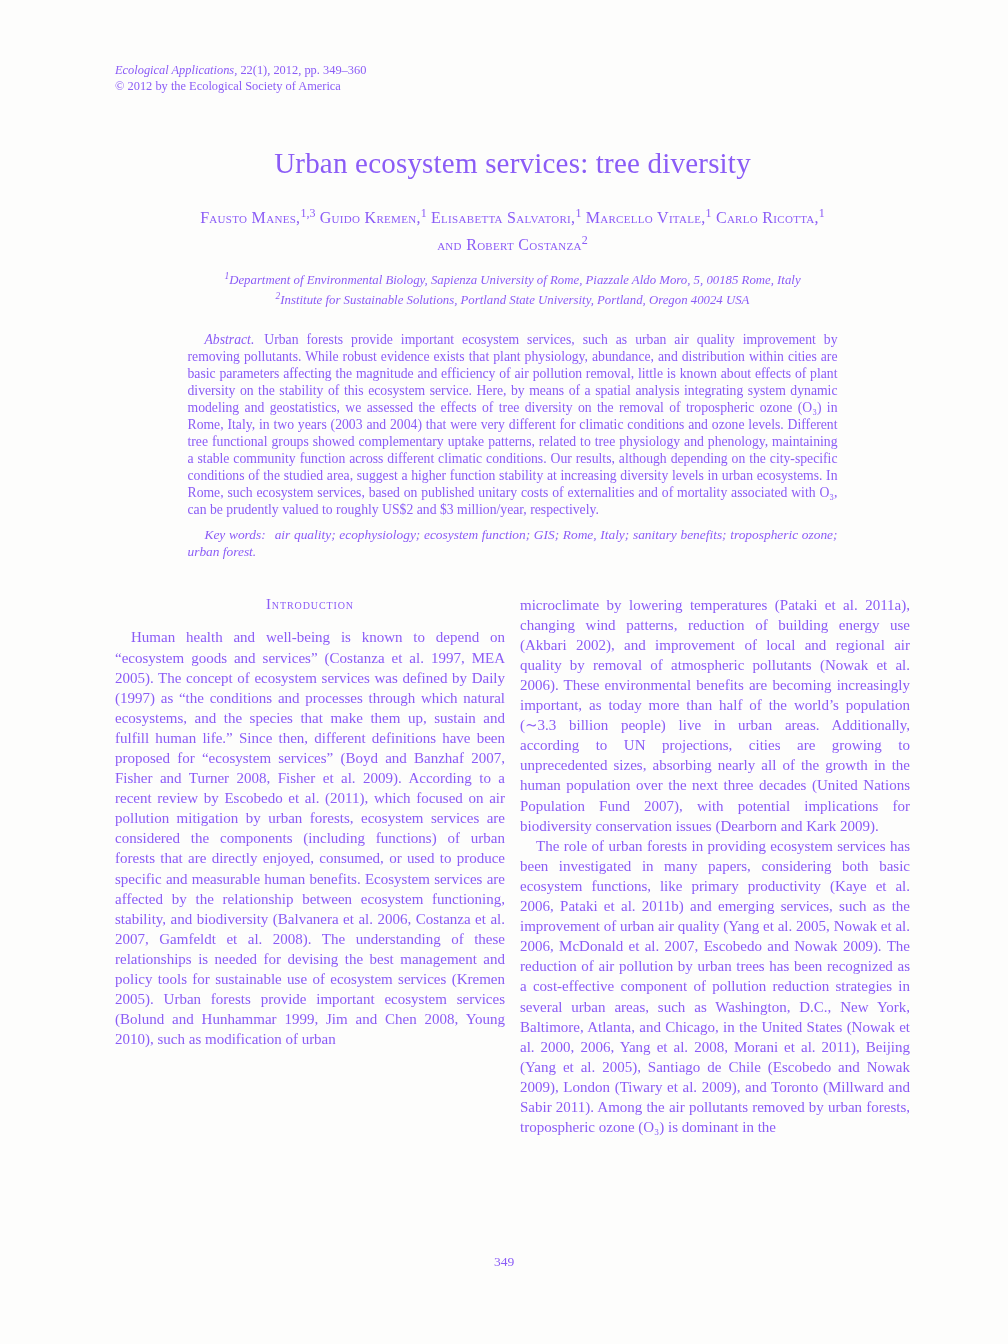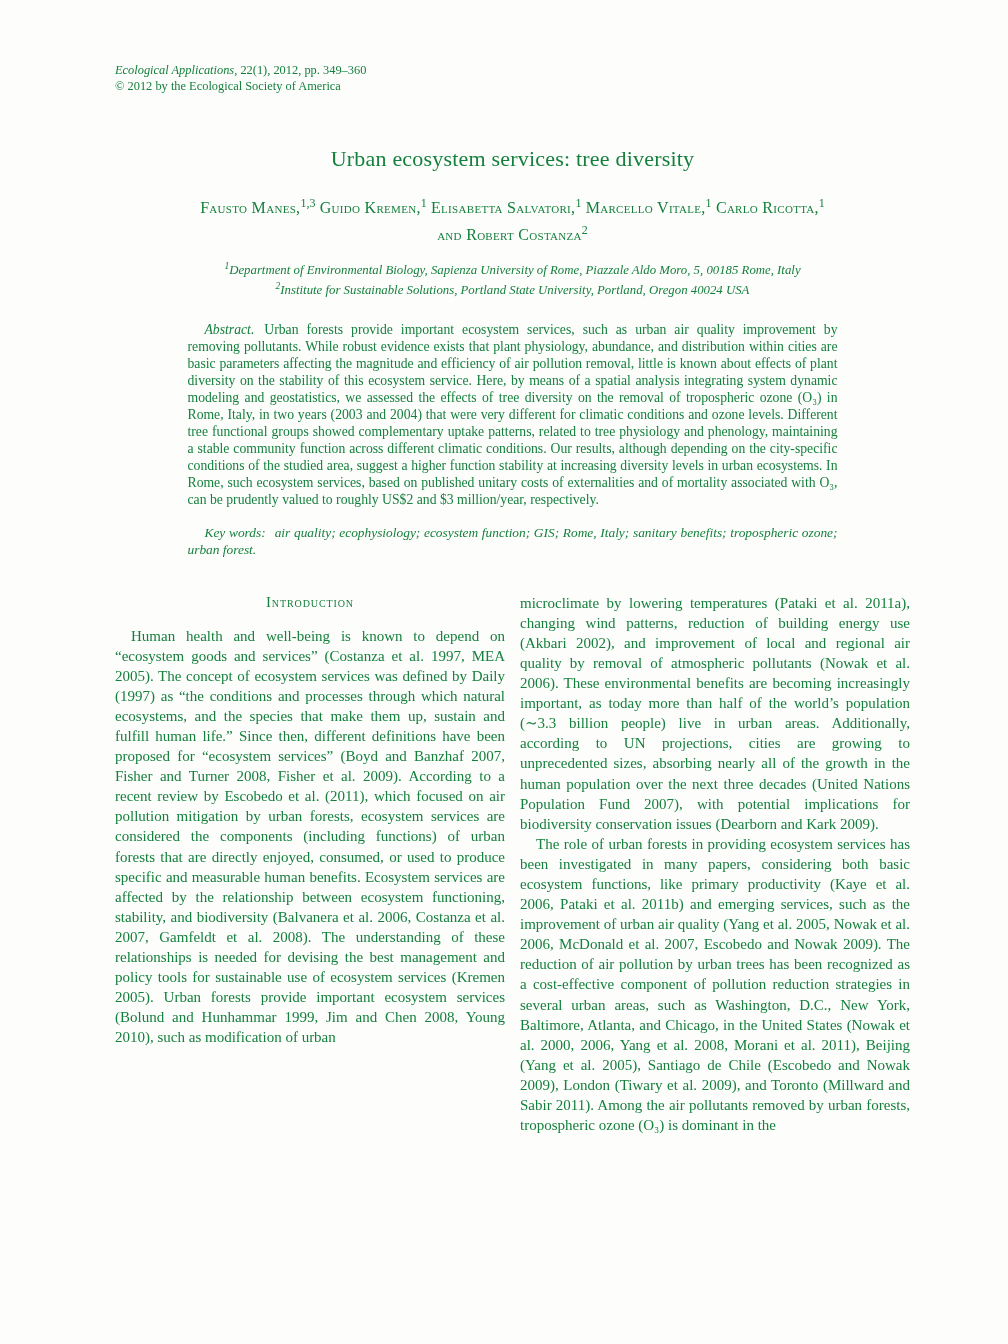--- a/index.html
+++ b/index.html
@@ -1,30 +1,30 @@
 <!DOCTYPE html>
 <html><head>
 <meta charset="utf-8">
 <style>
   html,body { margin:0; padding:0; background:#e8e8e8; }
   .page {
     width:1008px; height:1344px; position:relative; overflow:hidden;
-    background:#fdfdfc; color:#15803d; margin:0 auto;
+    background:#fdfdfc; color:#8b5cf6; margin:0 auto;
     box-sizing:border-box; padding:62px 98px 11px 115px;
     font-family:"Liberation Serif","DejaVu Serif",serif;
   }
   .masthead { font-size:12.4px; line-height:1.32; }
   .masthead .journal-name { font-style:italic; }
-  .title { text-align:center; font-size:22px; line-height:1.42; margin-top:48px; letter-spacing:0.2px; }
+  .title { text-align:center; font-size:29px; line-height:1.42; margin-top:48px; letter-spacing:0.2px; }
   .authors { text-align:center; margin-top:20px; font-size:16px; line-height:1.55; }
   .author-line { font-variant:small-caps; letter-spacing:0.3px; }
   .authors sup { font-size:12px; font-variant:normal; letter-spacing:0; }
   .affiliations { text-align:center; margin-top:12px; font-style:italic; font-size:12.8px; line-height:1.38; }
   .affiliations sup { font-size:9.5px; }
-  .abstract { margin:22px auto 16px; width:650px; font-size:13.7px; line-height:1.24; text-align:justify; }
+  .abstract { margin:22px auto 8px; width:650px; font-size:13.7px; line-height:1.24; text-align:justify; }
   .abstract p { margin:0; text-indent:17px; }
   .abs-label { font-style:italic; margin-right:10px; }
   .keywords { margin:6px auto 0; width:650px; font-size:13.4px; line-height:1.26; text-align:justify; font-style:italic; }
   .keywords p { margin:0; text-indent:17px; }
   .kw-label { margin-right:9px; }
   .columns { display:flex; gap:15px; margin-top:34px; }
   .col { width:390px; font-size:15px; line-height:1.34; text-align:justify; }
   .intro-heading { text-align:center; font-variant:small-caps; font-size:14.8px; letter-spacing:0.9px; margin:0 0 13px 0; font-weight:normal; }
   .col p.body { margin:0; }
   .indent { text-indent:16px; }
@@ -72,14 +72,15 @@
       <p class="body indent">Human health and well-being is known to depend on “ecosystem goods and services” (Costanza et al. 1997, MEA 2005). The concept of ecosystem services was defined by Daily (1997) as “the conditions and processes through which natural ecosystems, and the species that make them up, sustain and fulfill human life.” Since then, different definitions have been proposed for “ecosystem services” (Boyd and Banzhaf 2007, Fisher and Turner 2008, Fisher et al. 2009). According to a recent review by Escobedo et al. (2011), which focused on air pollution mitigation by urban forests, ecosystem services are considered the components (including functions) of urban forests that are directly enjoyed, consumed, or used to produce specific and measurable human benefits. Ecosystem services are affected by the relationship between ecosystem functioning, stability, and biodiversity (Balvanera et al. 2006, Costanza et al. 2007, Gamfeldt et al. 2008). The understanding of these relationships is needed for devising the best management and policy tools for sustainable use of ecosystem services (Kremen 2005). Urban forests provide important ecosystem services (Bolund and Hunhammar 1999, Jim and Chen 2008, Young 2010), such as modification of urban</p>
     </div>
 
     <div class="col">
       <p class="body">microclimate by lowering temperatures (Pataki et al. 2011a), changing wind patterns, reduction of building energy use (Akbari 2002), and improvement of local and regional air quality by removal of atmospheric pollutants (Nowak et al. 2006). These environmental benefits are becoming increasingly important, as today more than half of the world’s population (∼3.3 billion people) live in urban areas. Additionally, according to UN projections, cities are growing to unprecedented sizes, absorbing nearly all of the growth in the human population over the next three decades (United Nations Population Fund 2007), with potential implications for biodiversity conservation issues (Dearborn and Kark 2009).</p>
       <p class="body indent">The role of urban forests in providing ecosystem services has been investigated in many papers, considering both basic ecosystem functions, like primary productivity (Kaye et al. 2006, Pataki et al. 2011b) and emerging services, such as the improvement of urban air quality (Yang et al. 2005, Nowak et al. 2006, McDonald et al. 2007, Escobedo and Nowak 2009). The reduction of air pollution by urban trees has been recognized as a cost-effective component of pollution reduction strategies in several urban areas, such as Washington, D.C., New York, Baltimore, Atlanta, and Chicago, in the United States (Nowak et al. 2000, 2006, Yang et al. 2008, Morani et al. 2011), Beijing (Yang et al. 2005), Santiago de Chile (Escobedo and Nowak 2009), London (Tiwary et al. 2009), and Toronto (Millward and Sabir 2011). Among the air pollutants removed by urban forests, tropospheric ozone (O₃) is dominant in the</p>
     </div>
 
   </div>
 
+  <div class="page-number">349</div>
 
 </div>
 
 </body></html>

